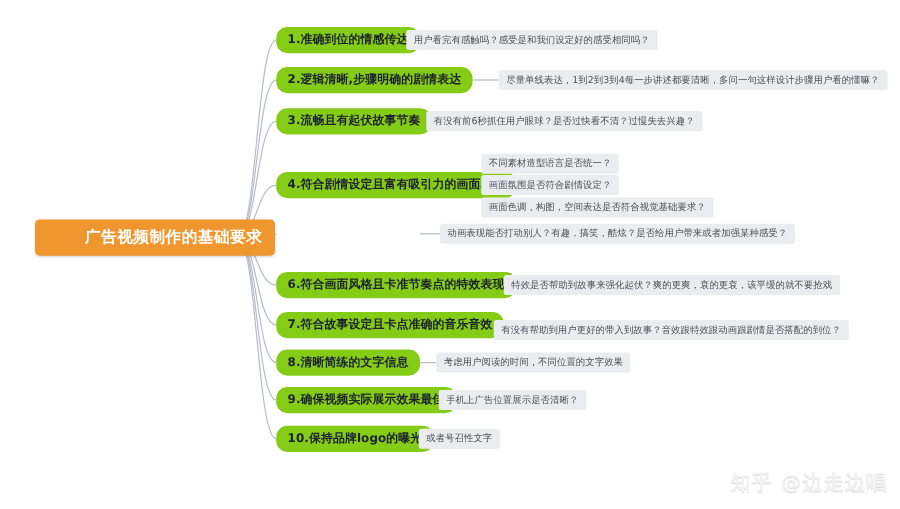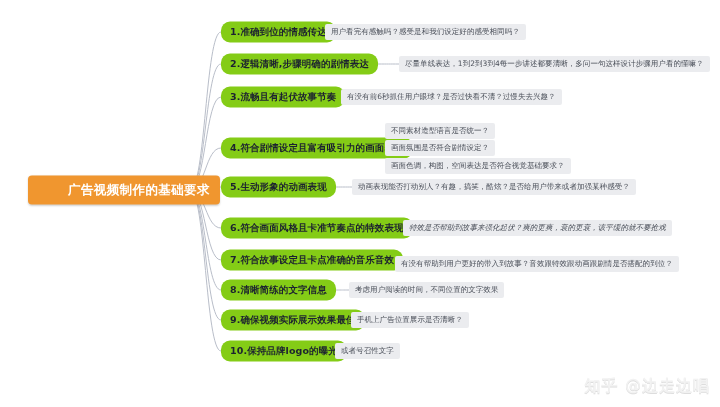--- a/index.html
+++ b/index.html
@@ -106,24 +106,23 @@
     <div class="node branch-node" style="left: 221px; top: 32px; transform: translateY(-50%);">1.准确到位的情感传达</div>
     <div class="node leaf-node" style="left: 325px; top: 32px; transform: translateY(-50%);">用户看完有感触吗？感受是和我们设定好的感受相同吗？</div>
     <div class="node branch-node" style="left: 221px; top: 64px; transform: translateY(-50%);">2.逻辑清晰,步骤明确的剧情表达</div>
     <div class="node leaf-node" style="left: 399px; top: 64px; transform: translateY(-50%);">尽量单线表达，1到2到3到4每一步讲述都要清晰，多问一句这样设计步骤用户看的懂嘛？</div>
     <div class="node branch-node" style="left: 221px; top: 97px; transform: translateY(-50%);">3.流畅且有起伏故事节奏</div>
     <div class="node leaf-node" style="left: 341px; top: 97px; transform: translateY(-50%);">有没有前6秒抓住用户眼球？是否过快看不清？过慢失去兴趣？</div>
     <div class="node branch-node" style="left: 221px; top: 148px; transform: translateY(-50%);">4.符合剧情设定且富有吸引力的画面表现</div>
     <div class="node leaf-node" style="left: 385px; top: 131px; transform: translateY(-50%);">不同素材造型语言是否统一？</div>
     <div class="node leaf-node" style="left: 385px; top: 148px; transform: translateY(-50%);">画面氛围是否符合剧情设定？</div>
     <div class="node leaf-node" style="left: 385px; top: 166px; transform: translateY(-50%);">画面色调，构图，空间表达是否符合视觉基础要求？</div>
-    <div class="node branch-node" style="left: 221px; top: 187px; transform: translateY(-50%);">5.生动形象的动画表现</div>
     <div class="node leaf-node" style="left: 352px; top: 187px; transform: translateY(-50%);">动画表现能否打动别人？有趣，搞笑，酷炫？是否给用户带来或者加强某种感受？</div>
     <div class="node branch-node" style="left: 221px; top: 228px; transform: translateY(-50%);">6.符合画面风格且卡准节奏点的特效表现</div>
-    <div class="node leaf-node" style="left: 403px; top: 228px; transform: translateY(-50%); font-style: italic;">特效是否帮助到故事来强化起伏？爽的更爽，衰的更衰，该平缓的就不要抢戏</div>
+    <div class="node leaf-node" style="left: 403px; top: 228px; transform: translateY(-50%);">特效是否帮助到故事来强化起伏？爽的更爽，衰的更衰，该平缓的就不要抢戏</div>
     <div class="node branch-node" style="left: 221px; top: 260px; transform: translateY(-50%);">7.符合故事设定且卡点准确的音乐音效</div>
     <div class="node leaf-node" style="left: 395px; top: 264px; transform: translateY(-50%);">有没有帮助到用户更好的带入到故事？音效跟特效跟动画跟剧情是否搭配的到位？</div>
     <div class="node branch-node" style="left: 221px; top: 290px; transform: translateY(-50%);">8.清晰简练的文字信息</div>
     <div class="node leaf-node" style="left: 349px; top: 290px; transform: translateY(-50%);">考虑用户阅读的时间，不同位置的文字效果</div>
     <div class="node branch-node" style="left: 221px; top: 320px; transform: translateY(-50%);">9.确保视频实际展示效果最佳</div>
     <div class="node leaf-node" style="left: 351px; top: 320px; transform: translateY(-50%);">手机上广告位置展示是否清晰？</div>
     <div class="node branch-node" style="left: 221px; top: 351px; transform: translateY(-50%);">10.保持品牌logo的曝光</div>
     <div class="node leaf-node" style="left: 335px; top: 351px; transform: translateY(-50%);">或者号召性文字</div>
   </div>
 

